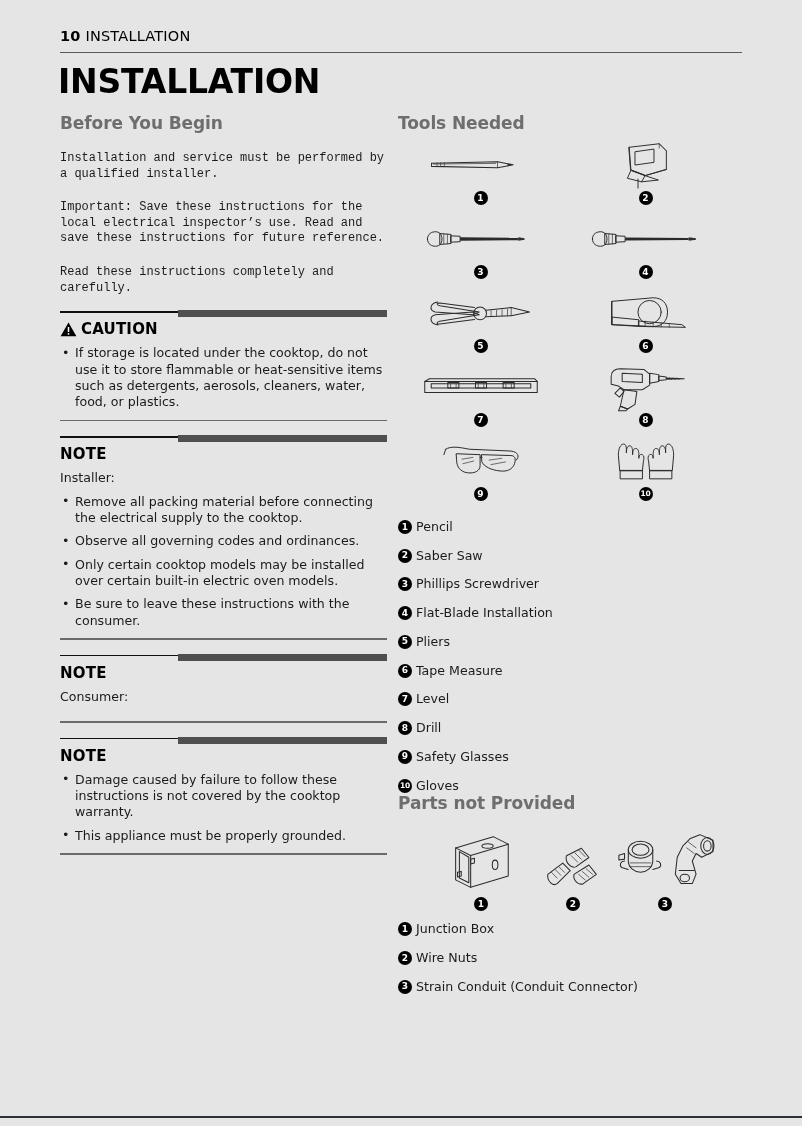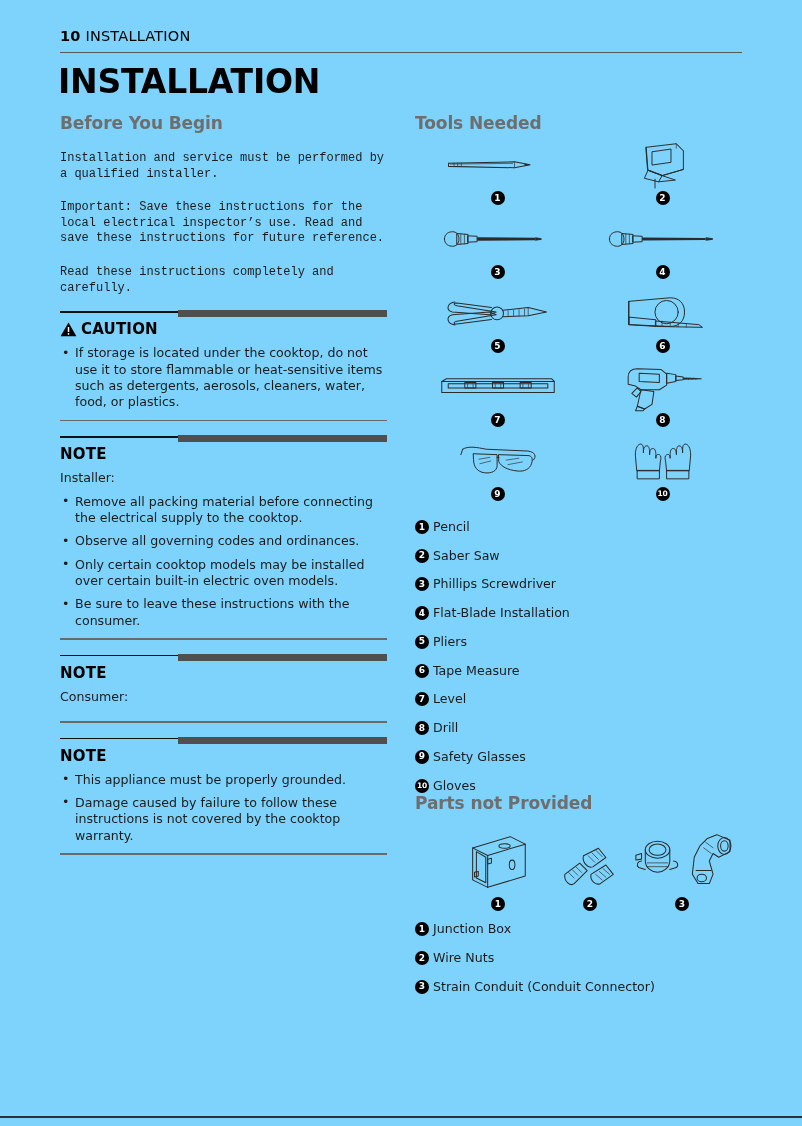--- a/index.html
+++ b/index.html
@@ -9,21 +9,21 @@
   }
   body {
     font-family: "DejaVu Sans", "Liberation Sans", sans-serif;
     color: #000000;
     -webkit-font-smoothing: antialiased;
   }
   .page {
     position: relative;
     width: 802px;
     height: 1126px;
-    background: #7dd3fc;
+    background: #e5e5e5;
     overflow: hidden;
     box-sizing: border-box;
   }
 
   
   .run-head {
     position: absolute;
     left: 60px;
     top: 28px;
     font-size: 14.5px;
@@ -58,21 +58,21 @@
 
   
   .col-left {
     position: absolute;
     left: 60px;
     top: 113px;
     width: 327px;
   }
   .col-right {
     position: absolute;
-    left: 415px;
+    left: 398px;
     top: 113px;
     width: 330px;
   }
 
   h2.sec-h1 {
     margin: 0 0 16px 0;
     font-size: 21px;
     font-weight: 700;
     color: #000;
     letter-spacing: -0.1px;
@@ -353,22 +353,22 @@
     <div class="callout">
       <div class="callout-bar">
         <div class="thin"></div>
         <div class="thick"></div>
       </div>
       <div class="callout-title">
         <span>NOTE</span>
       </div>
       <div class="callout-body">
         <ul class="bullets">
+          <li>Damage caused by failure to follow these instructions is not covered by the cooktop warranty.</li>
           <li>This appliance must be properly grounded.</li>
-          <li>Damage caused by failure to follow these instructions is not covered by the cooktop warranty.</li>
         </ul>
       </div>
       <div class="callout-foot"></div>
     </div>
 
   </div>
 
   <div class="col-right">
 
     <h3 class="sec-h2 tools">Tools Needed</h3>

